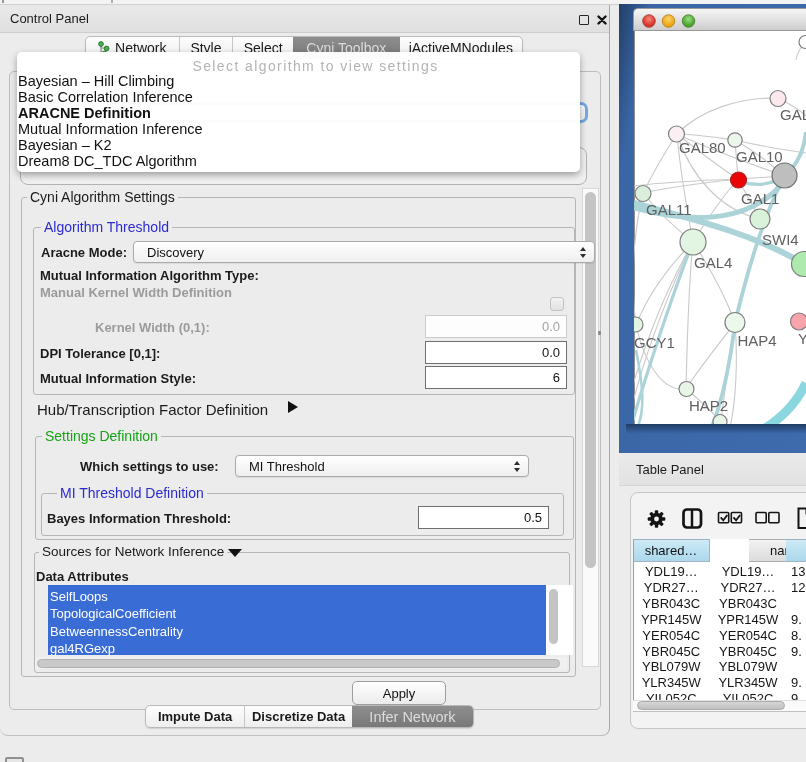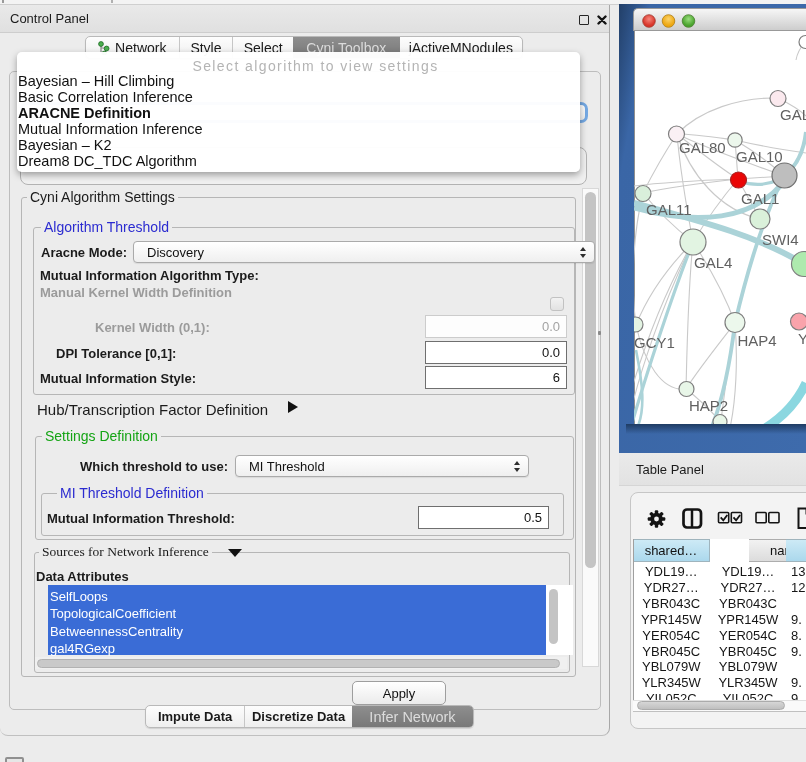--- a/index.html
+++ b/index.html
@@ -75,45 +75,45 @@
     <div class="ab t13 b" style="left:41px;top:240px;">Aracne Mode:</div>
     <div class="combo" style="left:133px;top:236px;width:432px;height:20px;padding-left:28px;">
         <div class="ct">Discovery</div>
         <div class="arrs"></div>
       </div>
     <div class="ab t13 b" style="left:40px;top:263px;">Mutual Information Algorithm Type:</div>
     <div class="ab t13 b gray" style="left:40px;top:280px;">Manual Kernel Width Definition</div>
     <div class="ab" style="left:550px;top:292px;width:12px;height:12px;border:1px solid #c2c2c2;border-radius:3px;background:linear-gradient(#f2f2f2,#e2e2e2);"></div>
     <div class="ab t13 b gray" style="left:56px;top:315px;margin-left:39px;">Kernel Width (0,1):</div>
     <div class="field" style="left:425px;top:310px;width:142px;height:23px;border:1px solid #cccccc;color:#a3a3a3;background:#fdfdfd;">0.0</div>
-    <div class="ab t13 b" style="left:56px;top:341px;">DPI Tolerance [0,1]:</div>
+    <div class="ab t13 b" style="left:40px;top:341px;">DPI Tolerance [0,1]:</div>
     <div class="field" style="left:425px;top:336px;width:142px;height:23px;border:1.5px solid #6f6f6f;">0.0</div>
     <div class="ab t13 b" style="left:40px;top:366px;">Mutual Information Style:</div>
     <div class="field" style="left:425px;top:361px;width:142px;height:23px;border:1.5px solid #6f6f6f;">6</div>
 
     <div class="ab" style="left:37px;top:396px;font-size:15px;color:#1b1b1b;white-space:nowrap;">Hub/Transcription Factor Definition</div>
     <div class="ab" style="left:288px;top:395.5px;width:0;height:0;border-top:6px solid transparent;border-bottom:6px solid transparent;border-left:10px solid #111;"></div>
 
     <div class="grp" style="left:35px;top:431px;width:537px;height:102px;">
       <div class="gl" style="left:6px;color:#14a414;">Settings Definition</div>
     </div>
-    <div class="ab t13 b" style="left:80px;top:454px;">Which threshold to use:</div>
+    <div class="ab t13 b" style="left:80px;top:454px;">Which settings to use:</div>
     <div class="combo" style="left:235px;top:450px;width:292px;height:20px;">
         <div class="ct">MI Threshold</div>
         <div class="arrs"></div>
       </div>
 
     <div class="grp" style="left:41px;top:488px;width:521px;height:41px;">
       <div class="gl" style="left:15px;color:#2b2bd0;">MI Threshold Definition</div>
     </div>
-    <div class="ab t13 b" style="left:47px;top:506px;">Mutual Information Threshold:</div>
+    <div class="ab t13 b" style="left:47px;top:506px;">Bayes Information Threshold:</div>
     <div class="field" style="left:418px;top:501px;width:131px;height:23px;border:1.5px solid #6f6f6f;">0.5</div>
 
     <div class="grp" style="left:34px;top:547px;width:534px;height:119px;">
-      <div class="gl" style="left:4px;color:#1a1a1a;font-size:13.5px;font-family:Liberation Serif, serif;">Sources for Network Inference</div>
+      <div class="gl" style="left:4px;color:#1a1a1a;font-size:13.5px;">Sources for Network Inference</div>
     </div>
     <div class="ab" style="left:228px;top:544px;width:0;height:0;border-left:7.5px solid transparent;border-right:7.5px solid transparent;border-top:8.5px solid #111;"></div>
     <div class="ab t13 b" style="left:36px;top:564px;">Data Attributes</div>
     <div class="ab" style="left:48px;top:580px;width:525px;height:70px;background:#fff;"></div>
     <div class="ab" style="left:48px;top:580px;width:498px;height:70px;background:#3a6cd6;"></div>
     <div class="ab" style="left:549px;top:584px;width:9px;height:55px;background:#c4c4c4;border-radius:5px;"></div>
     <div class="ab" style="left:50px;top:582.5px;width:400px;font-size:13px;color:#fff;line-height:17.5px;">SelfLoops<br>TopologicalCoefficient<br>BetweennessCentrality<br>gal4RGexp</div>
 
     <div class="ab" style="left:35px;top:652px;width:532px;height:12px;background:#f0f0f0;"></div>
     <div class="ab" style="left:37px;top:653.5px;width:523px;height:9px;background:#c9c9c9;border:1px solid #b2b2b2;border-radius:5px;box-sizing:border-box;"></div>

